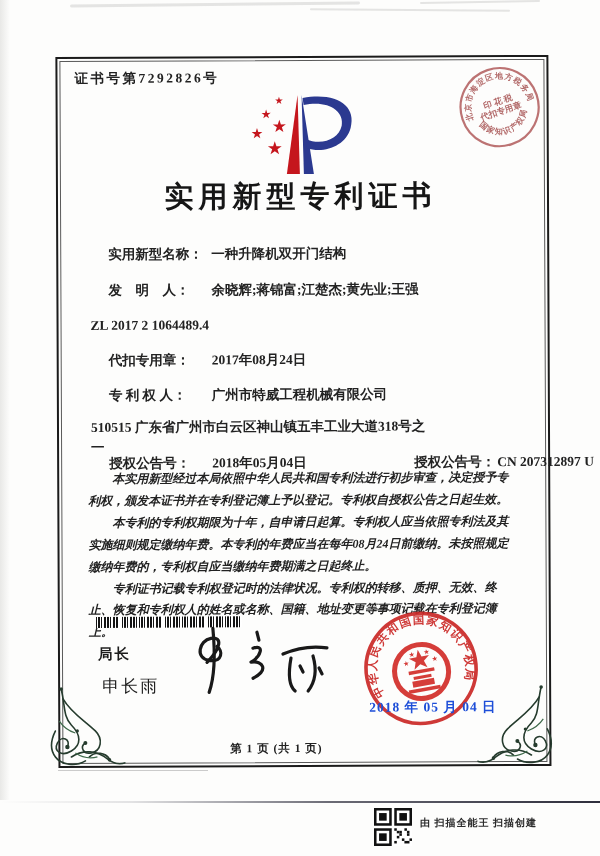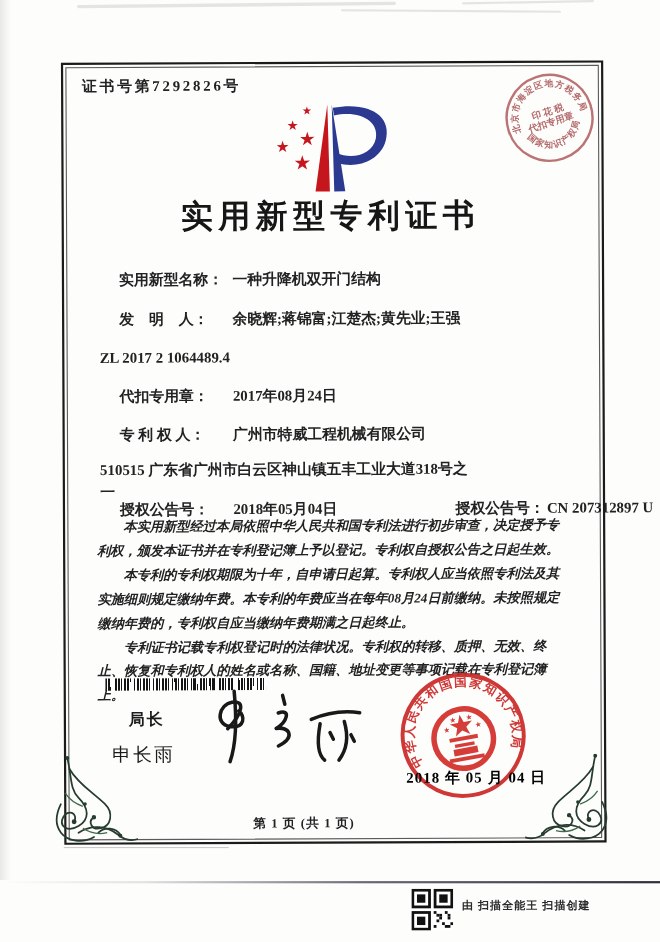--- a/index.html
+++ b/index.html
@@ -45,28 +45,28 @@
   .paras{position:absolute;left:88px;top:468px;width:428px;
     font-size:12px;line-height:21.9px;font-weight:600;color:#222;
     font-style:italic;}
   .paras p{margin:0;text-indent:2em;}
 
   .barcode{position:absolute;left:95px;top:616px;width:146px;height:11px;
     background:repeating-linear-gradient(90deg,
       #141414 0px,#141414 1.5px,#fff 1.5px,#fff 2.6px,
       #141414 2.6px,#141414 4.6px,#fff 4.6px,#fff 5.6px,
       #141414 5.6px,#141414 6.3px,#fff 6.3px,#fff 8.6px);}
-  .signer-role{position:absolute;left:116px;top:644px;font-size:14.5px;font-weight:700;letter-spacing:2px;}
+  .signer-role{position:absolute;left:97px;top:644px;font-size:14.5px;font-weight:700;letter-spacing:2px;}
   .signer-name{position:absolute;left:101px;top:674px;font-size:17px;font-weight:400;letter-spacing:2px;}
   .signature{position:absolute;left:178px;top:620px;}
 
   .tax-seal{position:absolute;left:453px;top:60px;}
   .office-seal{position:absolute;left:355px;top:606px;}
   .issue-date{position:absolute;left:368px;top:699px;font-size:13.5px;font-weight:700;
-    letter-spacing:1px;color:#000000;}
+    letter-spacing:1px;color:#1d4ed8;}
 
   .page-indicator{position:absolute;left:35px;top:741px;width:480px;text-align:center;
     font-size:11.5px;font-weight:700;letter-spacing:1px;color:#222;}
 
   .corner-ornament{position:absolute;}
   .corner-ornament.bl{left:40px;top:686px;}
   .corner-ornament.br{left:476px;top:686px;transform:scaleX(-1);}
 
   .footer{position:absolute;left:0;top:806px;width:600px;height:50px;
     font-family:"Liberation Sans","DejaVu Sans",sans-serif;}

